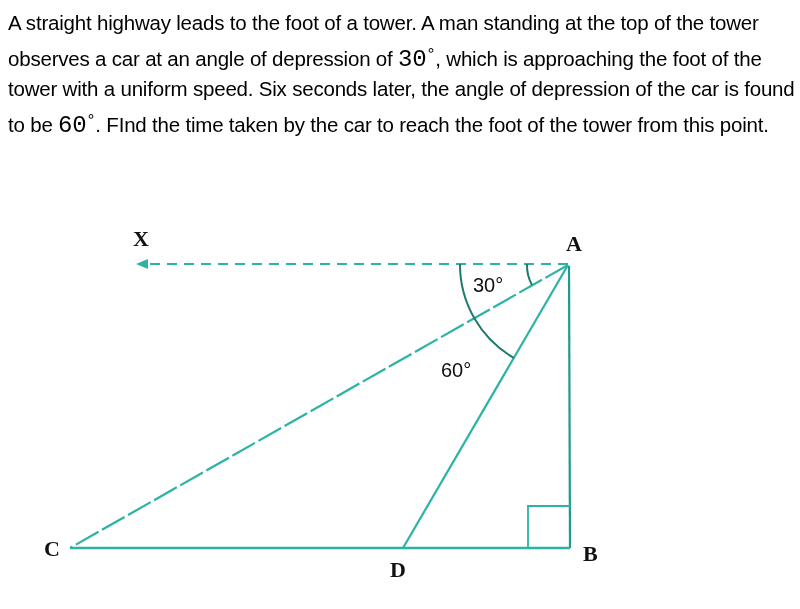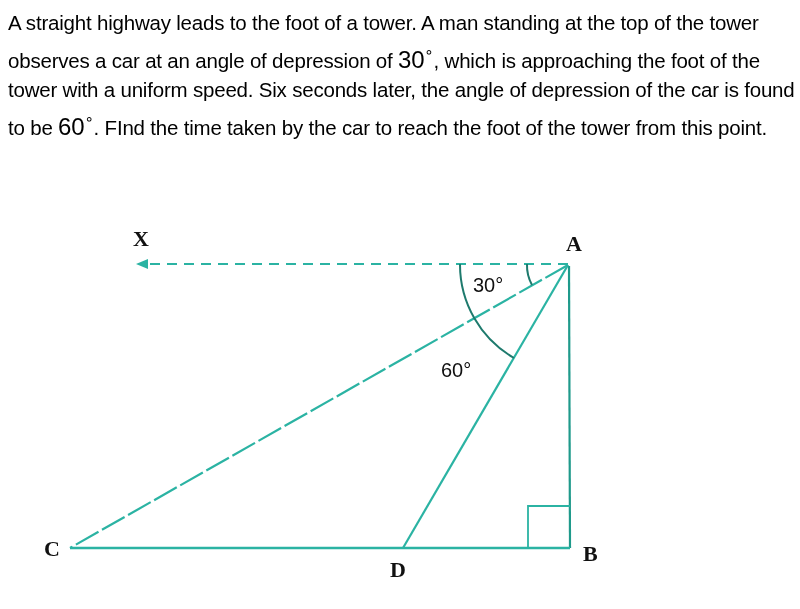--- a/index.html
+++ b/index.html
@@ -2,21 +2,21 @@
 <html><head>
 <meta charset="utf-8">
 <style>
   html, body { margin:0; padding:0; background:#ffffff; }
   body { width:800px; height:609px; position:relative; overflow:hidden; }
   .question {
     position:absolute; left:8px; top:8px; width:790px;
     font-family:"Liberation Sans", sans-serif; font-size:20.5px; line-height:29px;
     color:#000; letter-spacing:-0.2px;
   }
-  .math { font-family:Liberation Sans, sans-serif; font-size:24px;text-align:center; }
+  .math { font-family:Liberation Mono, monospace; font-size:24px;text-align:center; }
   .math sup { font-size:15px; vertical-align:11px; }
   svg.fig { position:absolute; left:0; top:0; }
   .lbl { font-family:"Liberation Serif", serif; font-weight:bold; font-size:22px; fill:#111; }
   .ang { font-family:"Liberation Sans", sans-serif; font-size:20px; fill:#111; }
 </style>
 </head>
 <body>
 
 <div class="question"><span>A straight highway leads to the foot of a tower. A man standing at the top of the tower observes a car at an angle of depression of </span><span class="math"><span>30</span><sup>∘</sup></span><span>, which is approaching the foot of the tower with a uniform speed. Six seconds later, the angle of depression of the car is found to be </span><span class="math"><span>60</span><sup>∘</sup></span><span>. FInd the time taken by the car to reach the foot of the tower from this point.</span></div>
 

